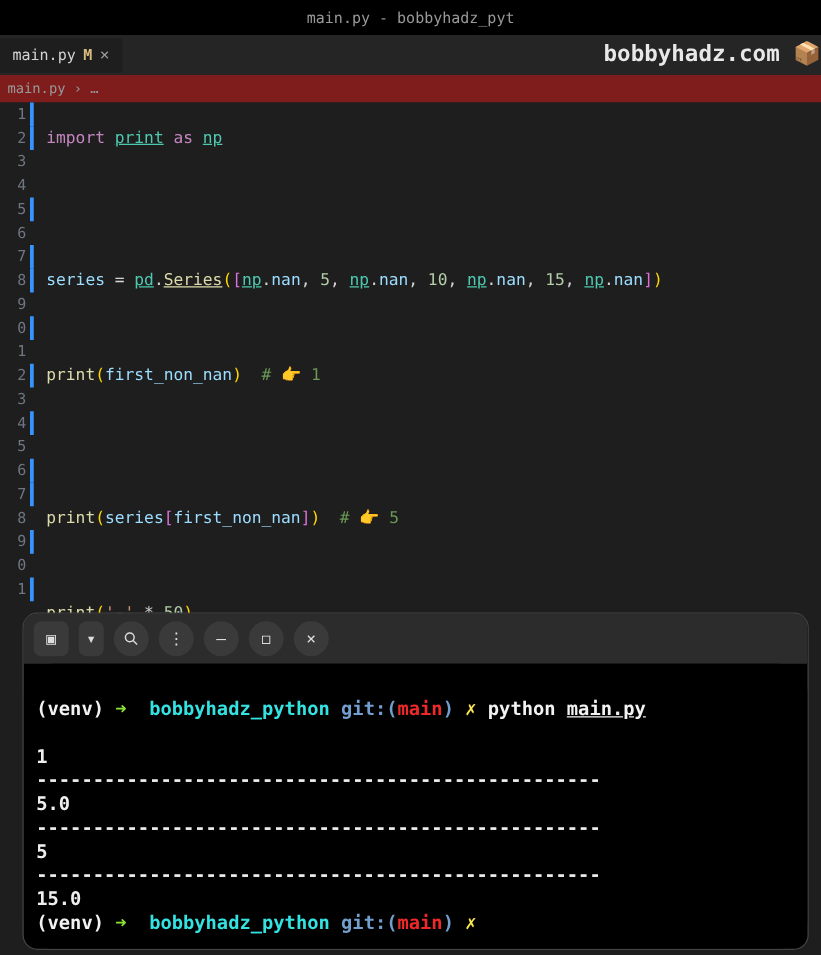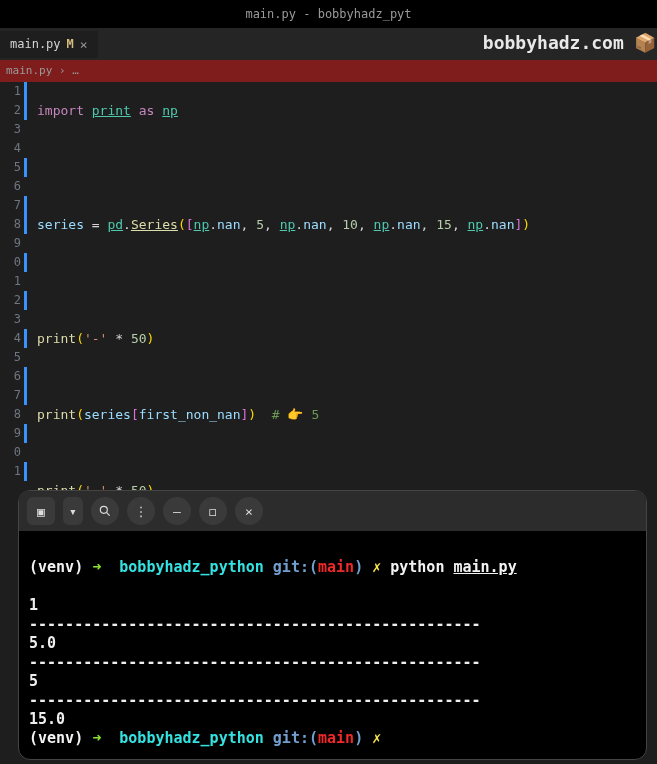--- a/index.html
+++ b/index.html
@@ -224,22 +224,22 @@
       <div class="on"></div>
       <div></div>
       <div class="on"></div>
   </div>
   <div class="code">
 <div><span class="kw">import</span> <span class="modu">print</span> <span class="kw">as</span> <span class="modu">np</span></div>
 <div></div>
 <div></div>
 <div><span class="var">series</span> <span class="op">=</span> <span class="modu">pd</span><span class="op">.</span><span class="fnu">Series</span><span class="brk1">(</span><span class="brk2">[</span><span class="modu">np</span><span class="op">.</span><span class="var">nan</span><span class="op">, </span><span class="num">5</span><span class="op">, </span><span class="modu">np</span><span class="op">.</span><span class="var">nan</span><span class="op">, </span><span class="num">10</span><span class="op">, </span><span class="modu">np</span><span class="op">.</span><span class="var">nan</span><span class="op">, </span><span class="num">15</span><span class="op">, </span><span class="modu">np</span><span class="op">.</span><span class="var">nan</span><span class="brk2">]</span><span class="brk1">)</span></div>
 <div></div>
-<div></div>
-<div><span class="fn">print</span><span class="brk1">(</span><span class="str">'-'</span> <span class="op">*</span> <span class="num">50</span><span class="brk1">)</span></div>
+<div><span class="fn">print</span><span class="brk1">(</span><span class="var">first_non_nan</span><span class="brk1">)</span>  <span class="cmt"># 👉️ 1</span></div>
+<div></div>
 <div></div>
 <div><span class="fn">print</span><span class="brk1">(</span><span class="var">series</span><span class="brk2">[</span><span class="var">first_non_nan</span><span class="brk2">]</span><span class="brk1">)</span>  <span class="cmt"># 👉️ 5</span></div>
 <div></div>
 <div><span class="fn">print</span><span class="brk1">(</span><span class="str">'-'</span> <span class="op">*</span> <span class="num">50</span><span class="brk1">)</span></div>
 <div></div>
 <div><span class="var">last_non_nan</span> <span class="op">=</span> <span class="var">series</span><span class="op">.</span><span class="fn">last_valid_index</span><span class="brk1">(</span><span class="brk1">)</span></div>
 <div><span class="fn">print</span><span class="brk1">(</span><span class="var">last_non_nan</span><span class="brk1">)</span>  <span class="cmt"># 👉️ 5</span></div>
 <div></div>
 
 

